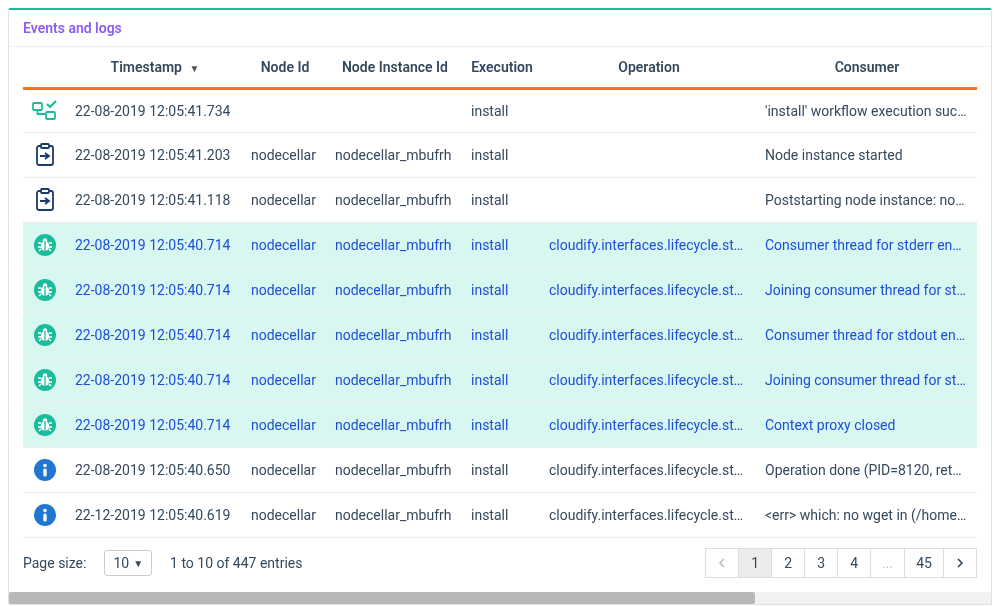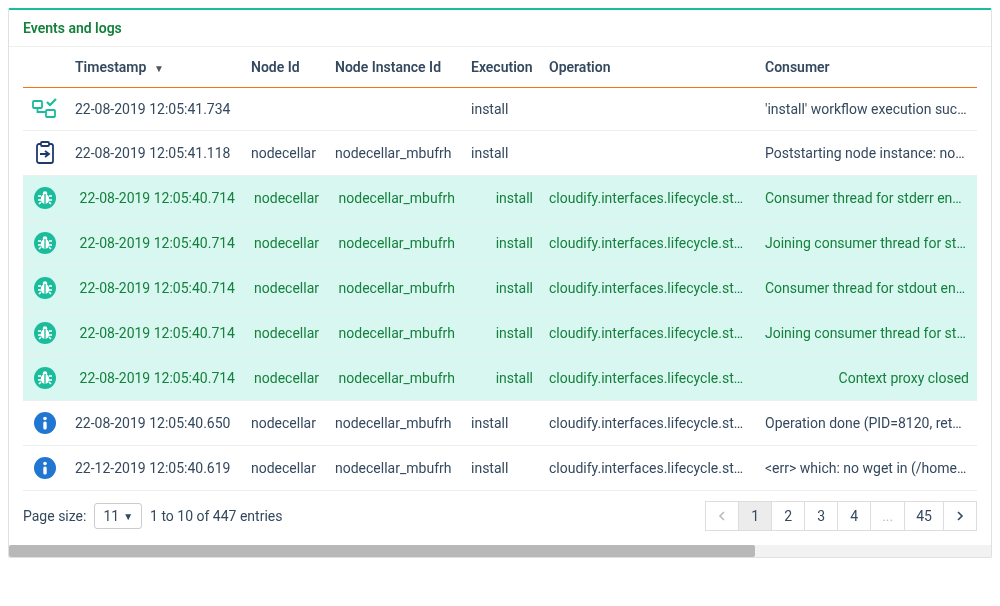--- a/index.html
+++ b/index.html
@@ -14,67 +14,67 @@
       border: 1px solid #e0e0e0;
       border-top: 2px solid #1abc9c;
       border-radius: 2px;
       background: #fff;
       width: 984px;
     }
     .panel-header {
       padding: 10px 14px;
       font-size: 14px;
       font-weight: 600;
-      color: #15803d;
+      color: #8b5cf6;
       border-bottom: 1px solid #eee;
     }
     .table-wrap {
       overflow-x: hidden;
       padding: 0 14px 0 14px;
     }
     table {
       border-collapse: collapse;
       width: 100%;
       table-layout: fixed;
     }
     thead th {
-      text-align: left;
+      text-align: center;
       font-weight: 600;
       color: #34495e;
       padding: 12px 8px;
       font-size: 14px;
-      border-bottom: 1px solid #f97316;
+      border-bottom: 3px solid #f97316;
       white-space: nowrap;
     }
     tbody td {
       padding: 10px 8px;
       border-bottom: 1px solid #eee;
       color: #34495e;
       font-size: 14px;
       white-space: nowrap;
       overflow: hidden;
       text-overflow: ellipsis;
     }
-    tbody tr.hl td { background: #d9f7f1; color: #15803d; text-align: right; }
+    tbody tr.hl td { background: #d9f7f1; color: #1d4ed8; }
     .col-icon { width: 44px; text-align:center; }
     .col-ts { width: 176px; }
     .col-node { width: 84px; }
     .col-inst { width: 136px; }
     .col-wf { width: 78px; }
     .col-op { width: 216px; }
     .col-msg { width: auto; }
     .sort-ind { font-size: 10px; margin-left: 4px; color: #555; }
     .icon-cell svg { display: block; margin: 0 auto; }
     .footer {
       display: flex;
       align-items: center;
       justify-content: space-between;
       padding: 10px 14px 14px 14px;
     }
-    .footer-left { display:flex; align-items:center; gap:8px; color:#34495e; }
+    .footer-left { display:flex; align-items:center; gap:18px; color:#34495e; }
     .page-size-select {
       display:inline-flex; align-items:center;
       border:1px solid #ccc; border-radius:3px;
       padding:4px 8px; cursor:pointer; gap:4px;
     }
     .pagination { display:flex; gap:0; }
     .pagination .pg {
       border:1px solid #ddd; padding:6px 11px; cursor:pointer;
       color:#34495e; background:#fff; font-size:14px; min-width:34px; text-align:center;
       margin-left:-1px;
@@ -136,20 +136,35 @@
             <td>'install' workflow execution succeed</td>
           </tr>
           <tr>
             <td class="icon-cell">
               <svg width="22" height="24" viewBox="0 0 22 24">
                 <rect x="3" y="3" width="16" height="19" rx="2" fill="none" stroke="#1c3a6e" stroke-width="1.8"></rect>
                 <rect x="7" y="1" width="8" height="4" rx="1" fill="#fff" stroke="#1c3a6e" stroke-width="1.8"></rect>
                 <path d="M6 13 h8 M11 10 l4 3 l-4 3" fill="none" stroke="#1c3a6e" stroke-width="1.8"></path>
               </svg>
             </td>
+            <td>22-08-2019 12:05:41.203</td>
+            <td>nodecellar</td>
+            <td>nodecellar_mbufrh</td>
+            <td>install</td>
+            <td></td>
+            <td>Node instance started</td>
+          </tr>
+          <tr>
+            <td class="icon-cell">
+              <svg width="22" height="24" viewBox="0 0 22 24">
+                <rect x="3" y="3" width="16" height="19" rx="2" fill="none" stroke="#1c3a6e" stroke-width="1.8"></rect>
+                <rect x="7" y="1" width="8" height="4" rx="1" fill="#fff" stroke="#1c3a6e" stroke-width="1.8"></rect>
+                <path d="M6 13 h8 M11 10 l4 3 l-4 3" fill="none" stroke="#1c3a6e" stroke-width="1.8"></path>
+              </svg>
+            </td>
             <td>22-08-2019 12:05:41.118</td>
             <td>nodecellar</td>
             <td>nodecellar_mbufrh</td>
             <td>install</td>
             <td></td>
             <td>Poststarting node instance: nothing</td>
           </tr>
           <tr class="hl">
             <td class="icon-cell">
               <svg width="24" height="24" viewBox="0 0 24 24">
@@ -266,21 +281,21 @@
             <td>&lt;err&gt; which: no wget in (/home/centos/host_8otwv7/env/bi</td>
           </tr>
         </tbody>
     </table>
   </div>
 
   <div class="footer">
     <div class="footer-left">
       <span>Page size:</span>
       <span class="page-size-select">
-        <span>11</span>
+        <span>10</span>
         <span style="font-size:10px;">▼</span>
       </span>
       <span>1 to 10 of 447 entries</span>
     </div>
     <div class="pagination">
       <span class="pg disabled">
         <svg width="8" height="10" viewBox="0 0 8 10">
             <path d="M6 1 L2 5 L6 9" stroke="#bbb" stroke-width="1.6" fill="none"></path>
           </svg>
       </span>

